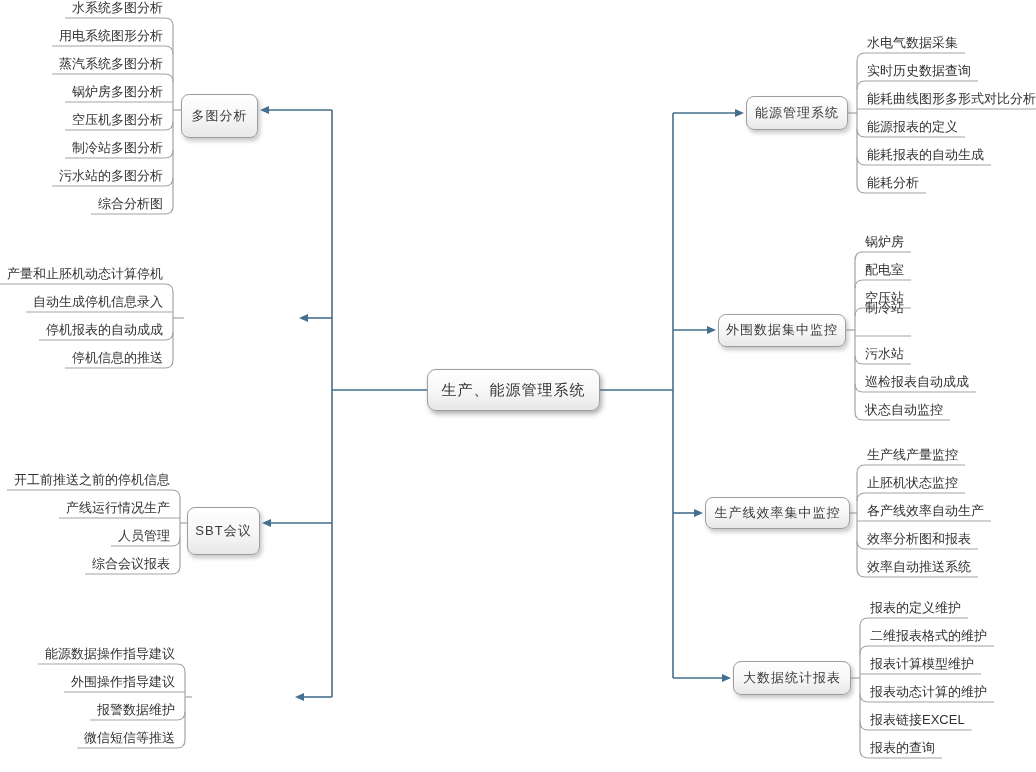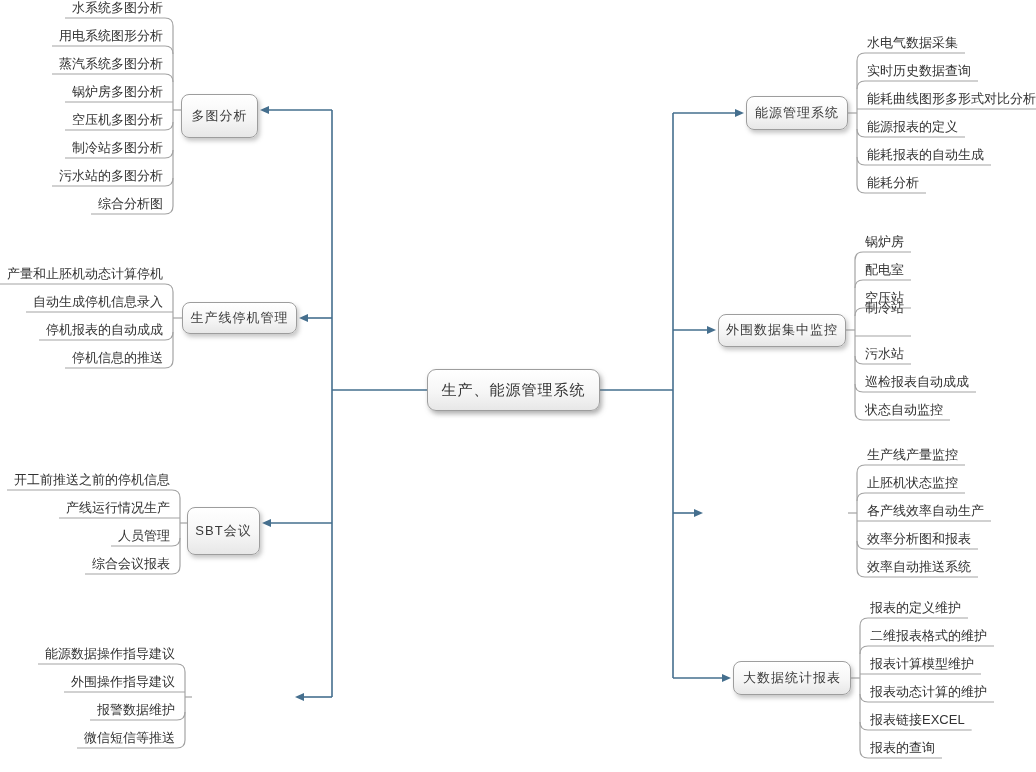--- a/index.html
+++ b/index.html
@@ -119,23 +119,20 @@
       <span>多图分析</span>
     </div>
     <span class="leaf" style="right: 873px; top: 0px;">水系统多图分析</span>
     <span class="leaf" style="right: 873px; top: 28px;">用电系统图形分析</span>
     <span class="leaf" style="right: 873px; top: 56px;">蒸汽系统多图分析</span>
     <span class="leaf" style="right: 873px; top: 84px;">锅炉房多图分析</span>
     <span class="leaf" style="right: 873px; top: 112px;">空压机多图分析</span>
     <span class="leaf" style="right: 873px; top: 140px;">制冷站多图分析</span>
     <span class="leaf" style="right: 873px; top: 168px;">污水站的多图分析</span>
     <span class="leaf" style="right: 873px; top: 196px;">综合分析图</span>
-    <div class="node" style="left: 182px; top: 302px; width: 115px; height: 32px;">
-      <span>生产线停机管理</span>
-    </div>
     <span class="leaf" style="right: 873px; top: 266px;">产量和止胚机动态计算停机</span>
     <span class="leaf" style="right: 873px; top: 294px;">自动生成停机信息录入</span>
     <span class="leaf" style="right: 873px; top: 322px;">停机报表的自动成成</span>
     <span class="leaf" style="right: 873px; top: 350px;">停机信息的推送</span>
     <div class="node" style="left: 187px; top: 507px; width: 73px; height: 48px;">
       <span>SBT会议</span>
     </div>
     <span class="leaf" style="right: 866px; top: 472px;">开工前推送之前的停机信息</span>
     <span class="leaf" style="right: 866px; top: 500px;">产线运行情况生产</span>
     <span class="leaf" style="right: 866px; top: 528px;">人员管理</span>
@@ -156,20 +153,23 @@
     <div class="node" style="left: 718px; top: 313.5px; width: 128px; height: 33px;">
       <span>外围数据集中监控</span>
     </div>
     <span class="leaf" style="left: 865px; top: 234px;">锅炉房</span>
     <span class="leaf" style="left: 865px; top: 262px;">配电室</span>
     <span class="leaf" style="left: 865px; top: 290px;">空压站</span>
     <span class="leaf" style="left: 865px; top: 300px;">制冷站</span>
     <span class="leaf" style="left: 865px; top: 346px;">污水站</span>
     <span class="leaf" style="left: 865px; top: 374px;">巡检报表自动成成</span>
     <span class="leaf" style="left: 865px; top: 402px;">状态自动监控</span>
+    <div class="node" style="left: 705px; top: 497px; width: 145px; height: 32px;">
+      <span>生产线效率集中监控</span>
+    </div>
     <span class="leaf" style="left: 867px; top: 447px;">生产线产量监控</span>
     <span class="leaf" style="left: 867px; top: 475px;">止胚机状态监控</span>
     <span class="leaf" style="left: 867px; top: 503px;">各产线效率自动生产</span>
     <span class="leaf" style="left: 867px; top: 531px;">效率分析图和报表</span>
     <span class="leaf" style="left: 867px; top: 559px;">效率自动推送系统</span>
     <div class="node" style="left: 733px; top: 661px; width: 118px; height: 34px;">
       <span>大数据统计报表</span>
     </div>
     <span class="leaf" style="left: 870px; top: 600px;">报表的定义维护</span>
     <span class="leaf" style="left: 870px; top: 628px;">二维报表格式的维护</span>

